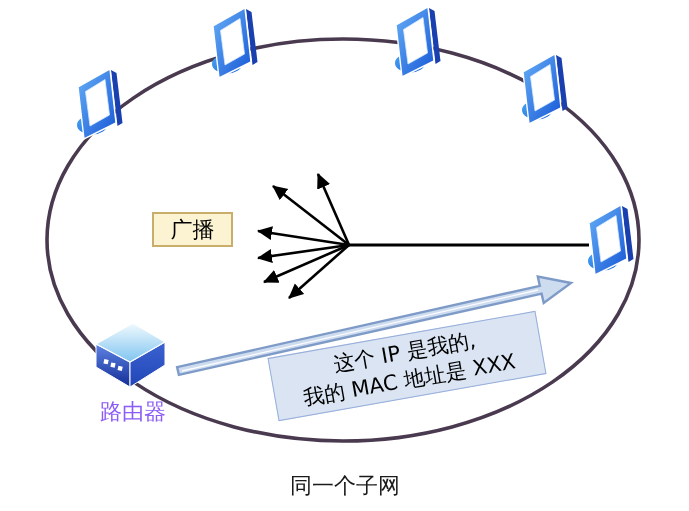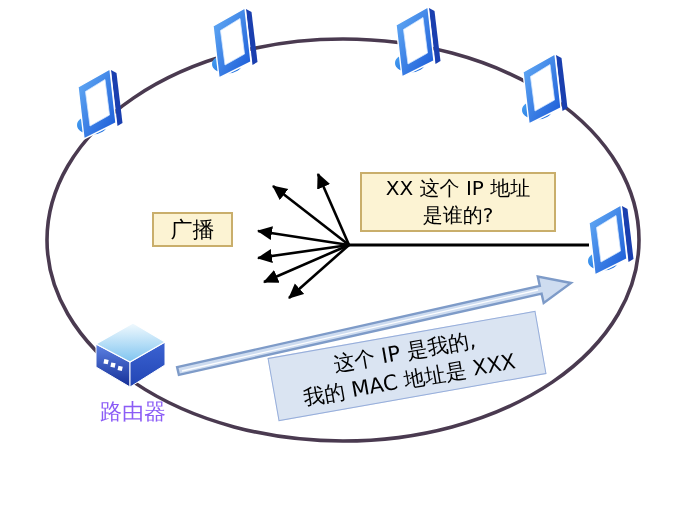--- a/index.html
+++ b/index.html
@@ -95,25 +95,22 @@
     <use href="#pc" x="520" y="51"></use>
     <use href="#pc" x="586" y="202"></use>
 
     <use href="#router" x="93" y="321"></use>
   </svg>
 
   <div id="broadcast-label" class="callout callout-yellow">
     <span>广播</span>
   </div>
 
-  <div id="arp-request" class="callout callout-yellow">
-    <span>XX 这个 IP 地址</span>
-    <span>是谁的?</span>
-  </div>
 
   <div id="arp-reply" class="callout callout-blue">
     <span>这个 IP 是我的,</span>
     <span>我的 MAC 地址是 XXX</span>
   </div>
 
   <div id="router-label" class="plain-label">路由器</div>
 
+  <div id="caption" class="plain-label">同一个子网</div>
 </div>
 
 </body></html>

